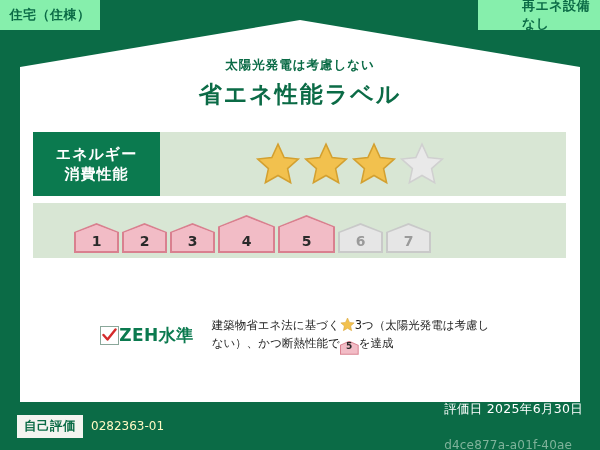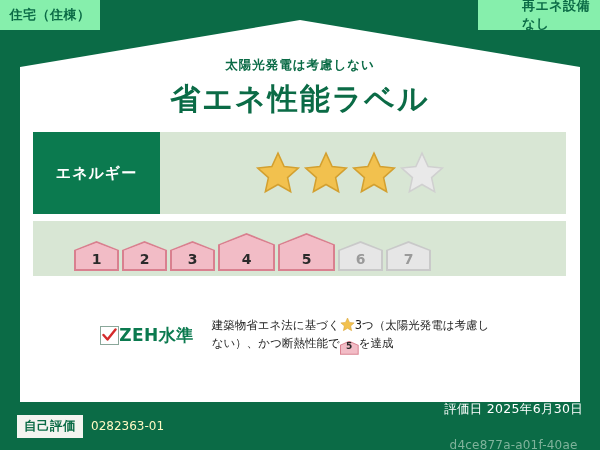--- a/index.html
+++ b/index.html
@@ -57,21 +57,21 @@
     z-index: 5;
   }
   .subtitle {
     font-size: 12.5px;
     font-weight: bold;
     color: #0b6b46;
     letter-spacing: 1px;
     margin-bottom: 5px;
   }
   .maintitle {
-    font-size: 30px;
+    font-size: 23px;
     font-weight: bold;
     color: #0b6b46;
     letter-spacing: 2px;
   }
 
   
   .rows {
     position: absolute;
     left: 33px;
     top: 132px;
@@ -98,21 +98,21 @@
     text-align: center;
     flex: none;
   }
   .row-value {
     flex: 1;
     background: #d8e6d4;
     display: flex;
     align-items: center;
   }
   .row-energy .row-label,
-  .row-energy .row-value { height: 82px; }
+  .row-energy .row-value { height: 64px; }
   .row-insul  .row-label,
   .row-insul  .row-value { height: 55px; }
 
   
   .stars {
     display: flex;
     align-items: center;
     gap: 2px;
     margin-left: 95px;
   }
@@ -231,21 +231,21 @@
     color: #0b6b46;
     font-size: 12.5px;
     font-weight: bold;
     padding: 3px 7px;
     letter-spacing: .5px;
   }
   .eval-id {
     color: #fef9c3;
     font-size: 12px;
   }
-  .footer-right { text-align: center; }
+  .footer-right { text-align: left; }
   .eval-date {
     color: #ffffff;
     font-size: 12.5px;
     letter-spacing: .3px;
   }
   .eval-hash {
     color: #7fb39b;
     font-size: 12px;
     margin-top: 20px;
     letter-spacing: .2px;
@@ -265,20 +265,21 @@
   <div class="title-block">
     <div class="subtitle">太陽光発電は考慮しない</div>
     <div class="maintitle">省エネ性能ラベル</div>
   </div>
 
   <div class="rows">
 
     <div class="perf-row row-energy">
       <div class="row-label">
         <span>エネルギー</span>
+        <span>消費性能</span>
       </div>
       <div class="row-value">
         <div class="stars" id="stars">
             <svg class="star" viewBox="0 0 24 24">
               <polygon points="12,1.6 15.2,8.6 22.6,9.4 17,14.4 18.6,21.8 12,18 5.4,21.8 7,14.4 1.4,9.4 8.8,8.6" fill="#f2c14e" stroke="#d3a030" stroke-width="0.8"></polygon>
             </svg>
             <svg class="star" viewBox="0 0 24 24">
               <polygon points="12,1.6 15.2,8.6 22.6,9.4 17,14.4 18.6,21.8 12,18 5.4,21.8 7,14.4 1.4,9.4 8.8,8.6" fill="#f2c14e" stroke="#d3a030" stroke-width="0.8"></polygon>
             </svg>
             <svg class="star" viewBox="0 0 24 24">

